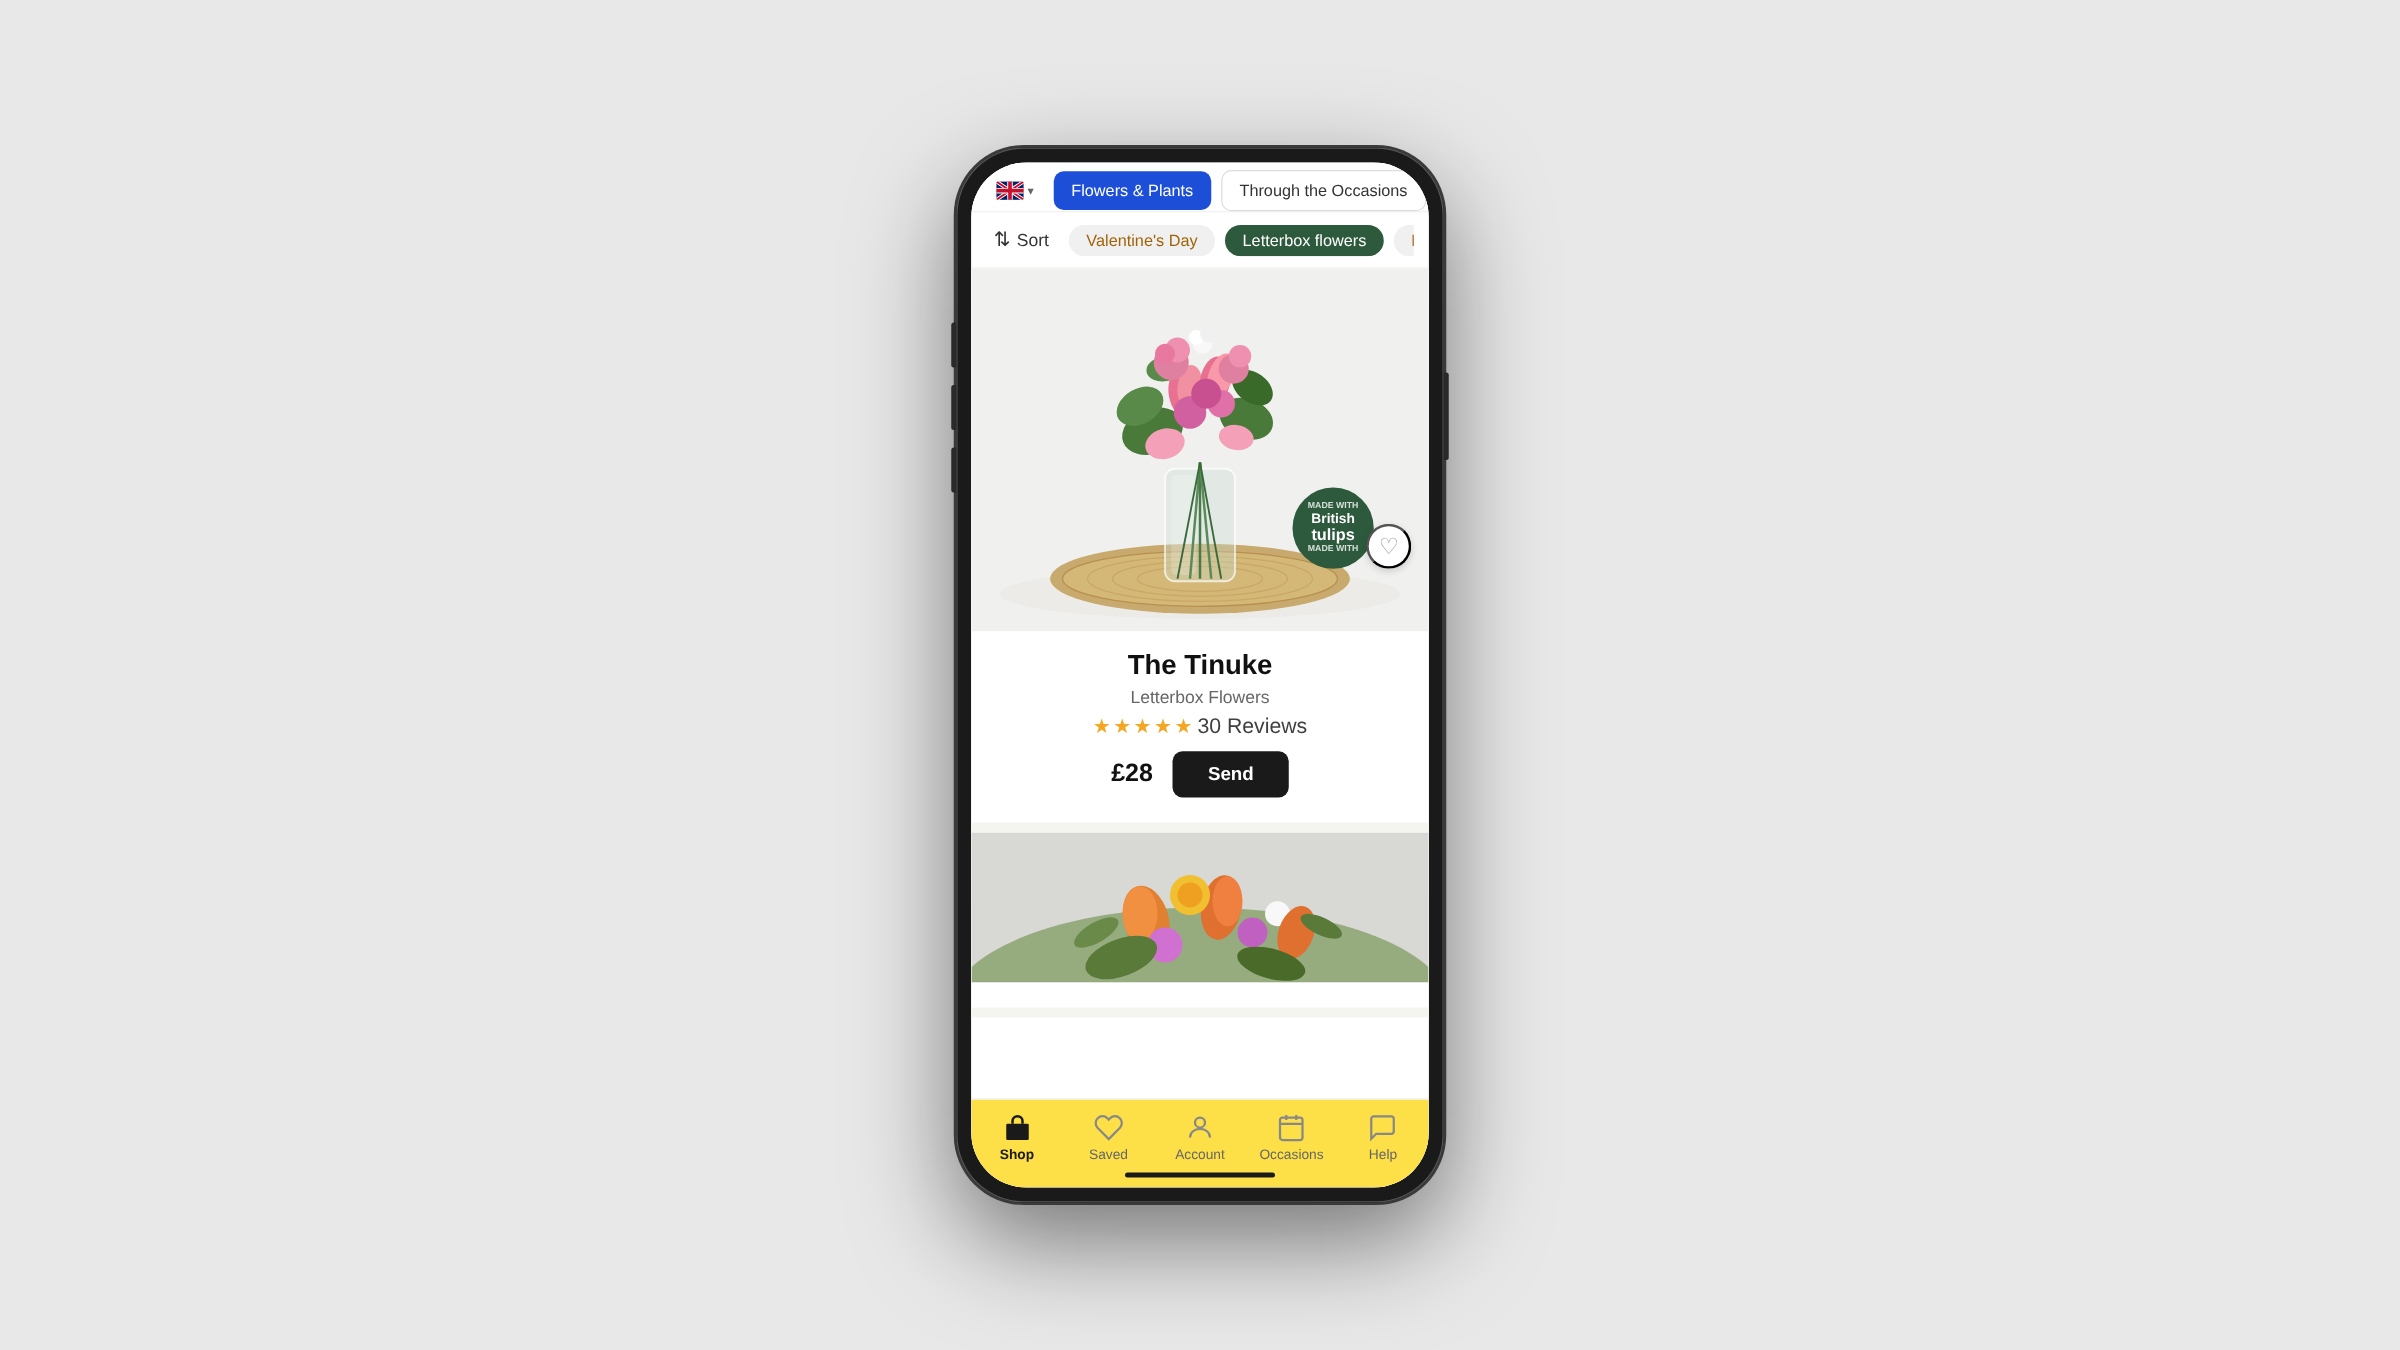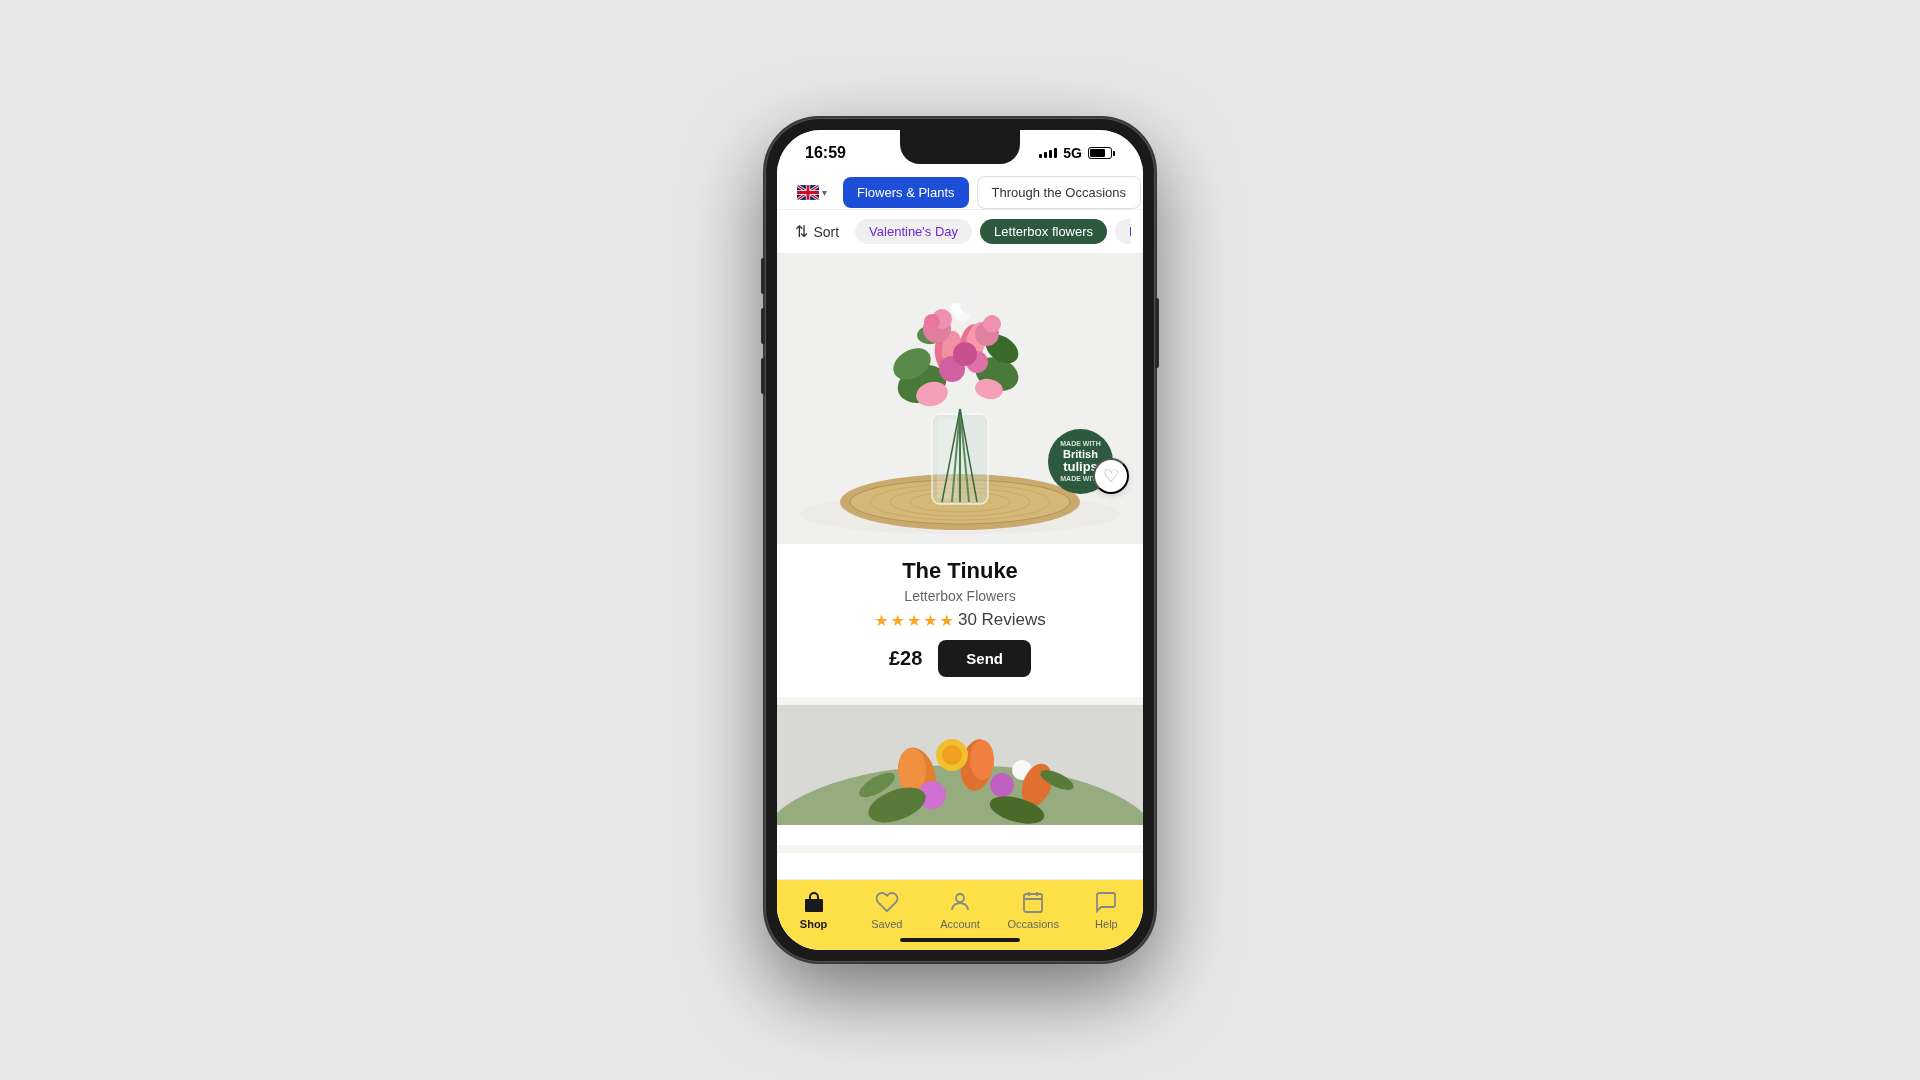--- a/index.html
+++ b/index.html
@@ -237,21 +237,21 @@
       border: none;
     }
 
     .filter-chip.active-chip {
       background: #2d5a3d;
       color: white;
     }
 
     .filter-chip.inactive-chip {
       background: #f0f0f0;
-      color: #6d28d9;
+      color: #a16207;
     }
 
     
     .products-scroll {
       flex: 1;
       overflow-y: auto;
       background: white;
     }
 
     .product-card {
@@ -431,39 +431,20 @@
       position: relative;
       overflow: hidden;
     }
   </style>
 </head>
 <body>
 
 <div class="phone-outer">
   <div class="phone-screen">
 
-    <div class="status-bar">
-      <div class="notch-area"></div>
-      <span class="status-time">16:59</span>
-      <div class="status-icons">
-        <div class="signal-bars">
-          <div class="signal-bar" style="height:4px"></div>
-          <div class="signal-bar" style="height:6px"></div>
-          <div class="signal-bar" style="height:8px"></div>
-          <div class="signal-bar" style="height:10px"></div>
-        </div>
-        <span class="status-5g">5G</span>
-        <div class="battery-icon">
-          <div class="battery-body">
-            <div class="battery-fill" style="width:70%"></div>
-          </div>
-          <div class="battery-tip"></div>
-        </div>
-      </div>
-    </div>
 
     <div class="content">
 
       <div class="top-tabs">
         <div class="flag-selector">
           <svg class="uk-flag" viewBox="0 0 60 40" xmlns="http://www.w3.org/2000/svg">
             <rect width="60" height="40" fill="#012169"></rect>
             <path d="M0,0 L60,40 M60,0 L0,40" stroke="white" stroke-width="8"></path>
             <path d="M0,0 L60,40 M60,0 L0,40" stroke="#C8102E" stroke-width="4"></path>
             <path d="M30,0 V40 M0,20 H60" stroke="white" stroke-width="12"></path>
@@ -541,21 +522,21 @@
                 <circle cx="190" cy="52" r="7" fill="#f0f0f0"></circle>
 
                 <circle cx="175" cy="115" r="13" fill="#d060a0"></circle>
                 <circle cx="200" cy="108" r="11" fill="#e070a8"></circle>
                 <circle cx="188" cy="100" r="12" fill="#c85090"></circle>
 
                 <ellipse cx="155" cy="140" rx="16" ry="12" fill="#f4a0b8" transform="rotate(-15,155,140)"></ellipse>
                 <ellipse cx="212" cy="135" rx="14" ry="10" fill="#f4a0b8" transform="rotate(10,212,135)"></ellipse>
               </svg>
 
-              <div class="badge-circle" style="bottom:50px; right:30px;">
+              <div class="badge-circle" style="bottom:50px; right:44px;">
                 <span style="font-size:7px;opacity:0.8;">MADE WITH</span>
                 <span style="font-size:11px;font-weight:700;line-height:1.1;">British</span>
                 <span style="font-size:13px;font-weight:700;line-height:1.1;">tulips</span>
                 <span style="font-size:7px;opacity:0.8;">MADE WITH</span>
               </div>
 
               <button class="heart-btn" style="bottom:50px;">♡</button>
             </div>
           </div>
 

